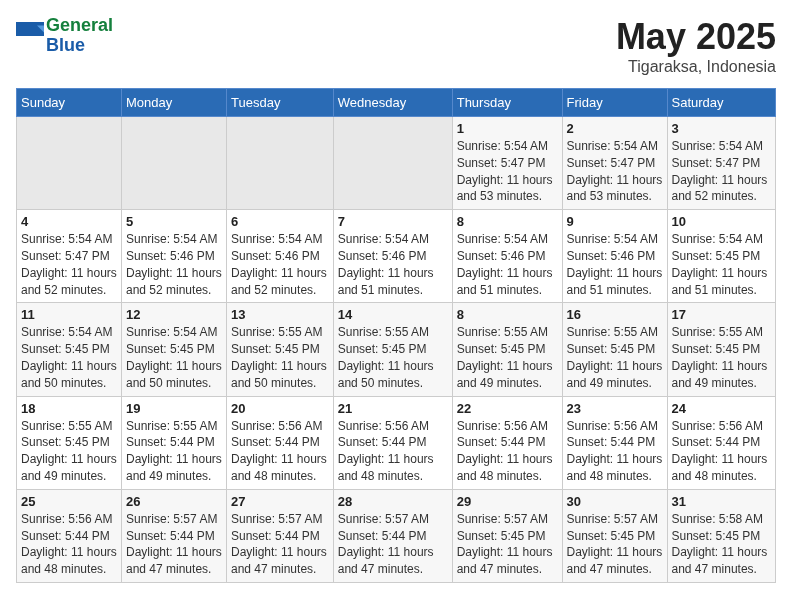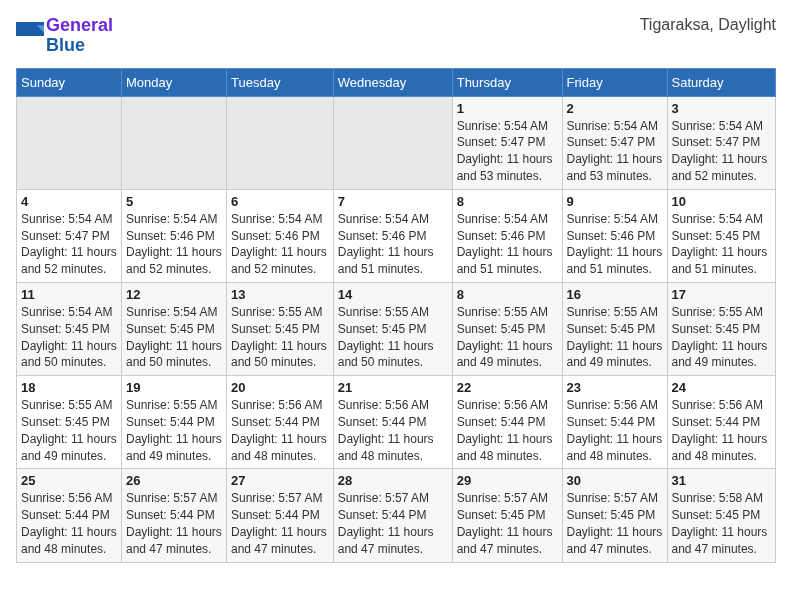--- a/index.html
+++ b/index.html
@@ -18,21 +18,21 @@
     }
     .logo {
       display: flex;
       align-items: center;
     }
     .logo-text {
       font-size: 18px;
       font-weight: bold;
       line-height: 1.1;
     }
-    .logo-general { color: #6d28d9; }
+    .logo-general { color: #15803d; }
     .logo-blue { color: #1a5ca8; }
     .logo-icon {
       width: 28px;
       height: 28px;
       margin-right: 2px;
     }
     .title-block {
       text-align: right;
     }
     .main-title {
@@ -94,21 +94,22 @@
       <rect x="0" y="0" width="40" height="20" fill="#1a5ca8"></rect>
       <rect x="0" y="20" width="40" height="20" fill="#fff"></rect>
       <polygon points="30,5 40,5 40,15" fill="#5599dd"></polygon>
     </svg>
     <div class="logo-text">
       <span class="logo-general">General</span><br>
       <span class="logo-blue">Blue</span>
     </div>
   </div>
   <div class="title-block">
-    <div class="subtitle">Tigaraksa, Daylight</div>
+    <div class="main-title">May 2025</div>
+    <div class="subtitle">Tigaraksa, Indonesia</div>
   </div>
 </div>
 
 <table>
   <thead>
     <tr>
     <th>Sunday</th>
         <th>Monday</th>
         <th>Tuesday</th>
         <th>Wednesday</th>

